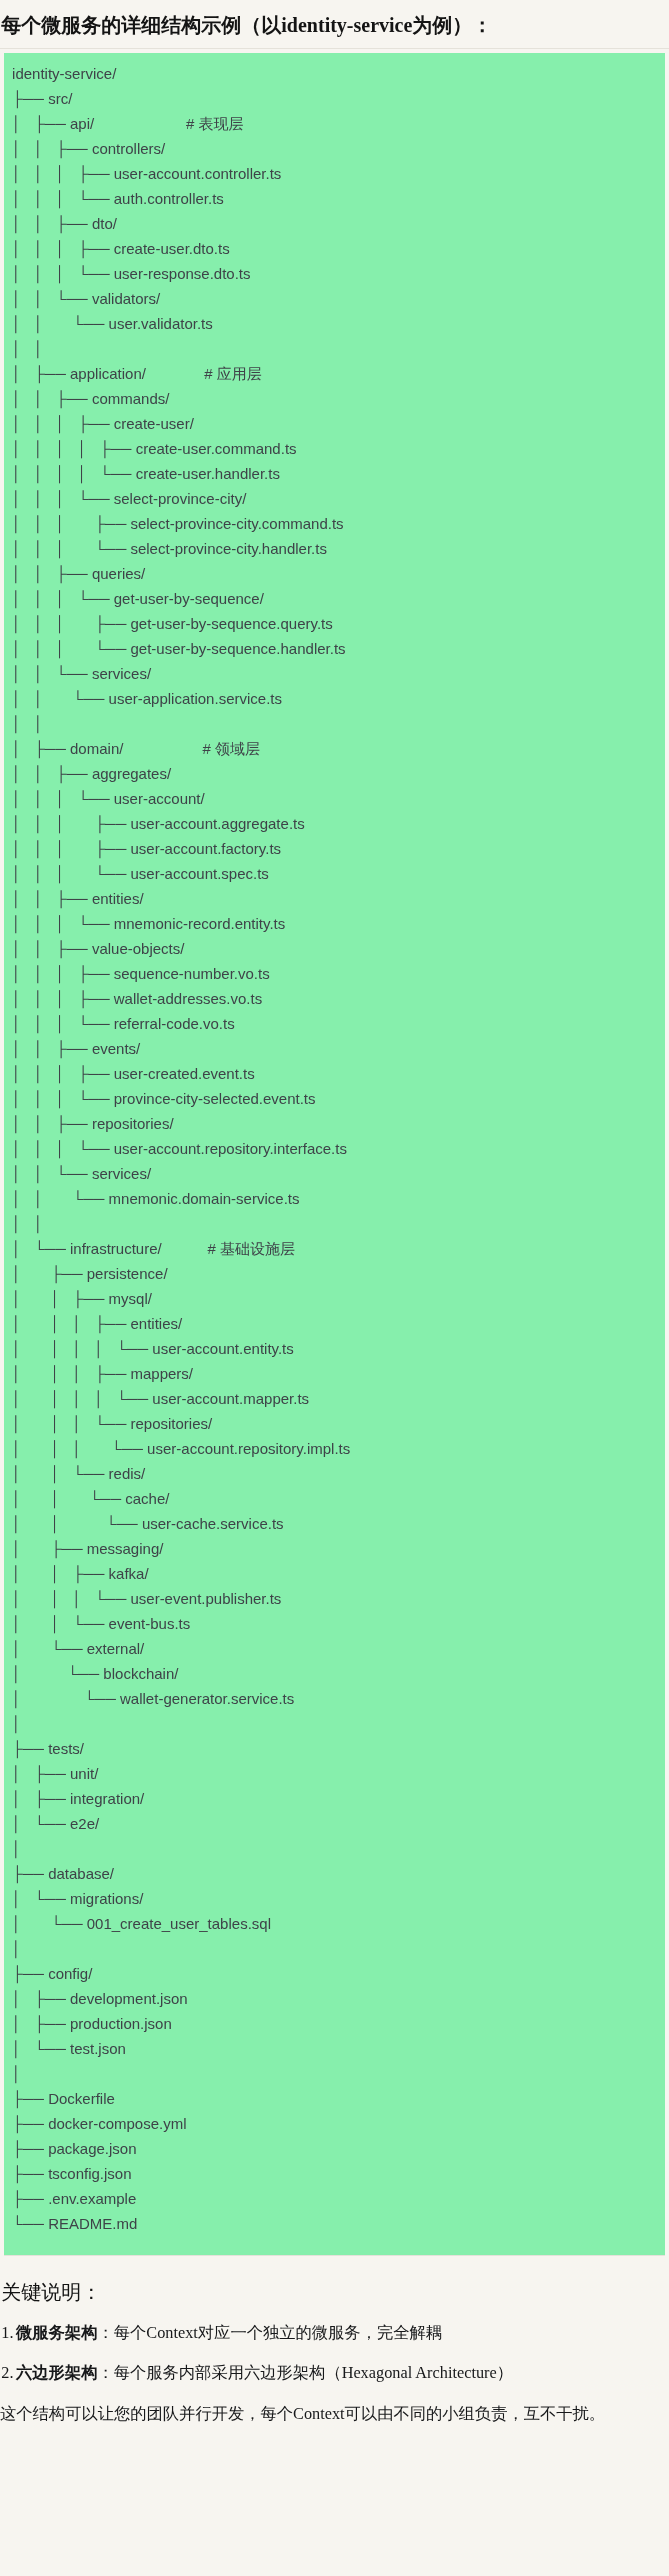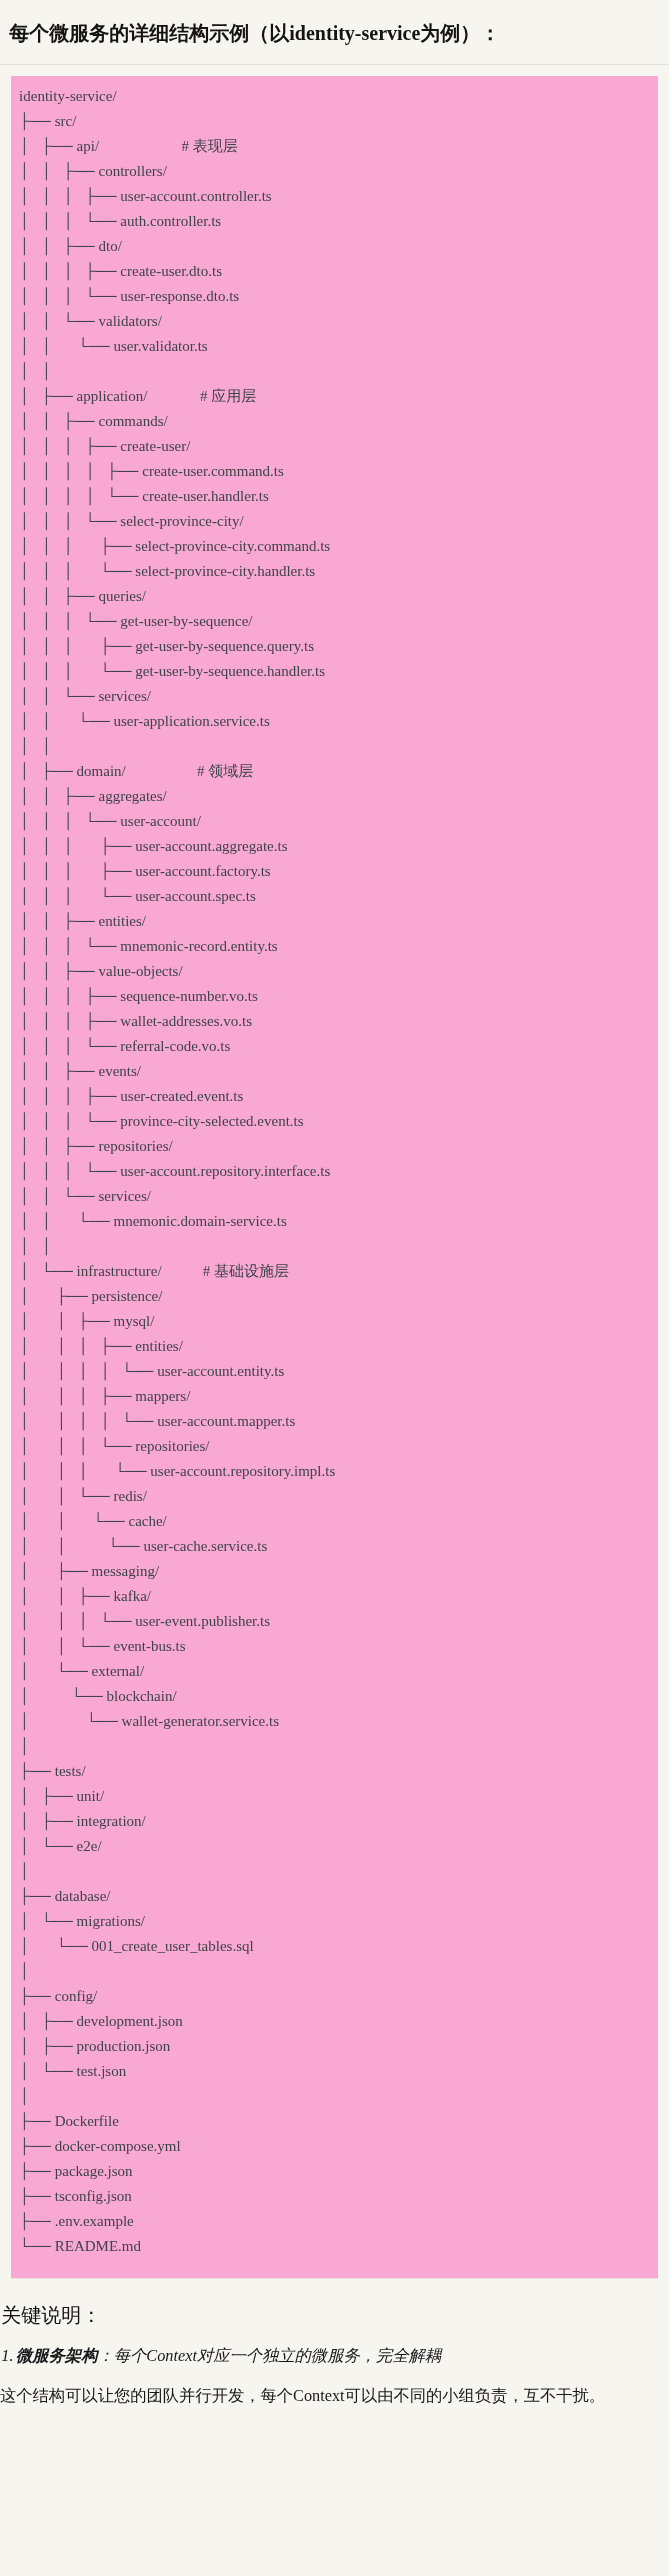--- a/index.html
+++ b/index.html
@@ -12,32 +12,32 @@
     overflow: hidden;
     background: #f7f5f0;
     color: #17181a;
     font-family: "Liberation Serif", "DejaVu Serif", serif;
   }
   .doc-header {
     padding: 13px 5px 10px 1.3px;
     border-bottom: 0.6px solid #e5e2da;
   }
   .doc-title {
-    margin: 8px;
+    margin: 0;
     font-size: 20px;
     line-height: 25px;
     font-weight: 700;
     color: #141414;
   }
   .code-block {
-    margin: 11px;
-    background: #f9a8d4;
+    margin: 4px;
+    background: #86efac;
     border-bottom: 0.6px solid #e5e2da;
     padding: 8.1px 5px 19px 8.1px;
-    font-family: Liberation Serif, serif;
+    font-family: Liberation Sans, sans-serif;
     font-size: 15px;
     line-height: 25px;
     color: #3e4348;
     white-space: pre;
     overflow: hidden;
   }
   .section-heading {
     margin: 23px 0 0 1.3px;
     font-size: 20px;
     line-height: 26px;
@@ -45,21 +45,20 @@
     color: #141414;
   }
   .notes {
     margin-top: 15.6px;
   }
   .note {
     margin: 0 0 17.5px 1.3px;
     font-size: 16.3px;
     line-height: 23px;
     white-space: nowrap;
-    font-style: italic;
   }
   .note .num {
     display: inline-block;
     margin-right: 2.5px;
   }
   .note .label {
     font-weight: 700;
     font-family: "Liberation Sans", "DejaVu Sans", sans-serif;
   }
   .closing-note {
@@ -167,20 +166,23 @@
 └── README.md</pre>
 
   <h2 class="section-heading">关键说明：</h2>
 
   <div class="notes">
 
     <div class="note">
       <span class="num">1.</span><span class="label">微服务架构</span><span class="text">：每个Context对应一个独立的微服务，完全解耦</span>
     </div>
 
+    <div class="note">
+      <span class="num">2.</span><span class="label">六边形架构</span><span class="text">：每个服务内部采用六边形架构（Hexagonal Architecture）</span>
+    </div>
 
 
 
 
 
   </div>
 
   <p class="closing-note">这个结构可以让您的团队并行开发，每个Context可以由不同的小组负责，互不干扰。</p>
 
 </div>

